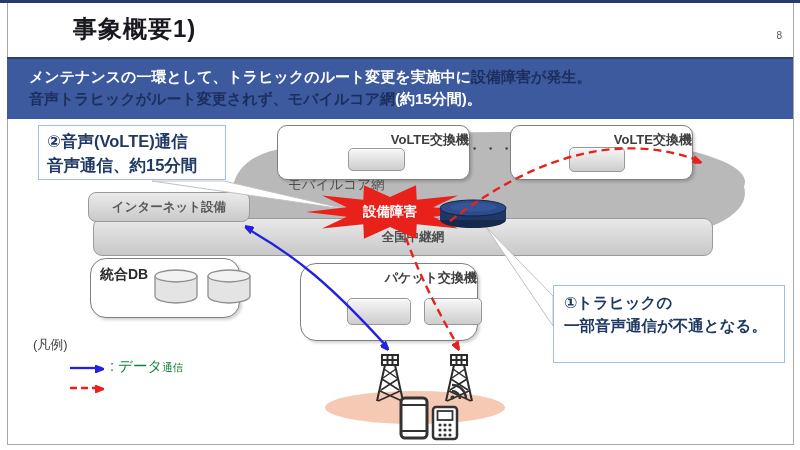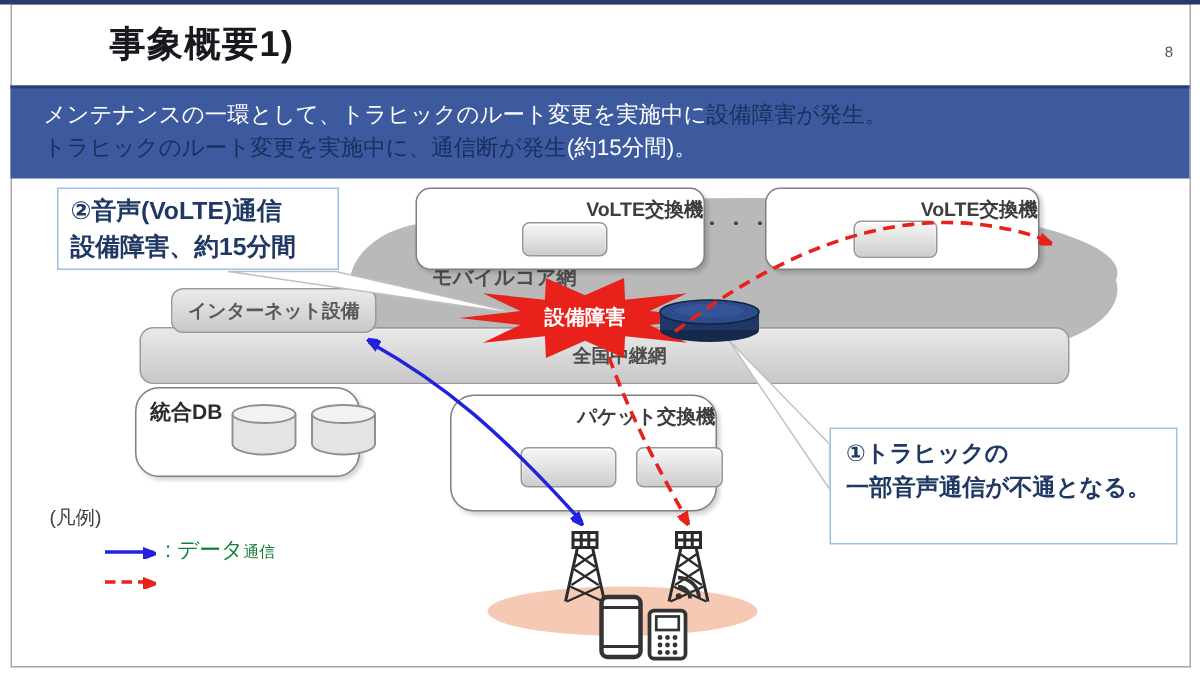--- a/index.html
+++ b/index.html
@@ -3,27 +3,27 @@
 <meta charset="utf-8">
 <style>
   html,body{margin:0;padding:0;background:#eee;}
   .slide{position:relative;width:800px;height:450px;background:#fff;overflow:hidden;
          font-family:"Liberation Sans","DejaVu Sans",sans-serif;}
   .topline{position:absolute;left:0;top:0;width:800px;height:3px;background:#2a3a6e;z-index:40;}
   .frame{position:absolute;left:7px;top:2px;width:785px;height:441px;border:1px solid #a8a8a8;z-index:0;}
   .title{position:absolute;left:73px;top:13px;margin:0;font-size:24px;font-weight:bold;color:#18181f;letter-spacing:1px;z-index:5;}
   .pagenum{position:absolute;right:18px;top:30px;font-size:10px;color:#555;z-index:5;}
   .banner{position:absolute;left:7px;top:57px;width:786px;height:62px;background:#3d5a9e;border-top:2px solid #2a3f73;
-          box-sizing:border-box;padding:7px 16px 0 22px;z-index:5;font-size:15px;font-weight:normal;line-height:22px;}
+          box-sizing:border-box;padding:7px 16px 0 22px;z-index:5;font-size:15px;font-weight:bold;line-height:22px;}
   .banner .w{color:#ffffff;}
   .banner .n{color:#1b2e5e;}
 
   
   .cloud-e{position:absolute;background:#b9b9b9;border-radius:50%;z-index:1;}
-  .core-label{position:absolute;left:288px;top:176px;font-size:13.5px;font-weight:bold;color:#4d4d4d;z-index:3;}
+  .core-label{position:absolute;left:288px;top:176px;font-size:13.5px;font-weight:normal;color:#4d4d4d;z-index:3;}
 
   
   .whitebox{position:absolute;background:#fff;border:1.5px solid #7f7f7f;border-radius:12px;
             box-shadow:2px 2px 3px rgba(0,0,0,0.18);z-index:5;box-sizing:border-box;}
   .whitebox .bt{position:absolute;left:0;right:0;top:5px;text-align:right;font-size:13px;font-weight:bold;color:#3d3d3d;}
   .unit{position:absolute;background:linear-gradient(180deg,#f7f7f7,#cdcdcd);border:1px solid #979797;border-radius:5px;
         box-shadow:inset 0 1px 1px #fff;}
   .graybox{position:absolute;background:linear-gradient(180deg,#ebebeb,#c9c9c9);border:1px solid #9a9a9a;border-radius:8px;
            z-index:3;text-align:center;font-size:12.5px;font-weight:bold;color:#595959;box-sizing:border-box;}
   .bar{position:absolute;left:93px;top:218px;width:620px;height:38px;background:linear-gradient(180deg,#e9e9e9,#c8c8c8);
@@ -63,33 +63,33 @@
 
 <div class="slide">
   <div class="topline"></div>
   <div class="frame"></div>
 
   <h1 class="title">事象概要1)</h1>
   <div class="pagenum">8</div>
 
   <div class="banner">
     <div><span class="w">メンテナンスの一環として、トラヒックのルート変更を実施中に</span><span class="n">設備障害が発生。</span></div>
-    <div><span class="n">トラヒックのルート変更を実施中に、通信断が発生</span><span class="w">(約15分間)。</span></div>
+    <div><span class="n">音声トラヒックがルート変更されず、モバイルコア網</span><span class="w">(約15分間)。</span></div>
   </div>
 
   <div class="cloud-e" style="left:233px;top:148px;width:120px;height:84px;"></div>
   <div class="cloud-e" style="left:250px;top:132px;width:495px;height:100px;"></div>
   <div class="cloud-e" style="left:560px;top:150px;width:185px;height:86px;"></div>
   <div class="core-label">モバイルコア網</div>
 
   <div class="bar">
     <span>全国中継網</span>
   </div>
 
-  <div class="graybox" style="left:114px;top:192px;width:137px;height:30px;line-height:28px;">
+  <div class="graybox" style="left:88px;top:192px;width:162px;height:30px;line-height:28px;">
     <span>インターネット設備</span>
   </div>
 
   <svg class="svgpos" style="left:0;top:0;z-index:4;" width="800" height="450" viewBox="0 0 800 450">
     <polygon points="152,181 224,181 350,210" fill="#ffffff" stroke="#c0c0c0" stroke-width="1"></polygon>
     <polygon points="553,296 553,326 486,227" fill="#ffffff" stroke="#c0c0c0" stroke-width="1"></polygon>
   </svg>
 
   <div class="whitebox" style="left:277px;top:125px;width:193px;height:55px;border-radius:10px;">
     <div class="bt">VoLTE交換機</div>
@@ -125,21 +125,21 @@
   </div>
 
   <div class="whitebox" style="left:300px;top:263px;width:178px;height:78px;border-radius:16px;">
     <div class="bt">パケット交換機</div>
     <div class="unit" style="left:46px;top:34px;width:62px;height:25px;"></div>
     <div class="unit" style="left:123px;top:34px;width:56px;height:25px;"></div>
   </div>
 
   <div class="callout co2">
     <div>②音声(VoLTE)通信</div>
-    <div>設備障害、約15分間</div>
+    <div>音声通信、約15分間</div>
   </div>
   <div class="callout co1">
     <div>①トラヒックの</div>
     <div>一部音声通信が不通となる。</div>
   </div>
 
   <div class="pink"></div>
 
   <svg class="svgpos" style="left:372px;top:354px;z-index:5;" width="36" height="48" viewBox="0 0 36 48">
     <g fill="none" stroke="#2b2b2b" stroke-width="2">

